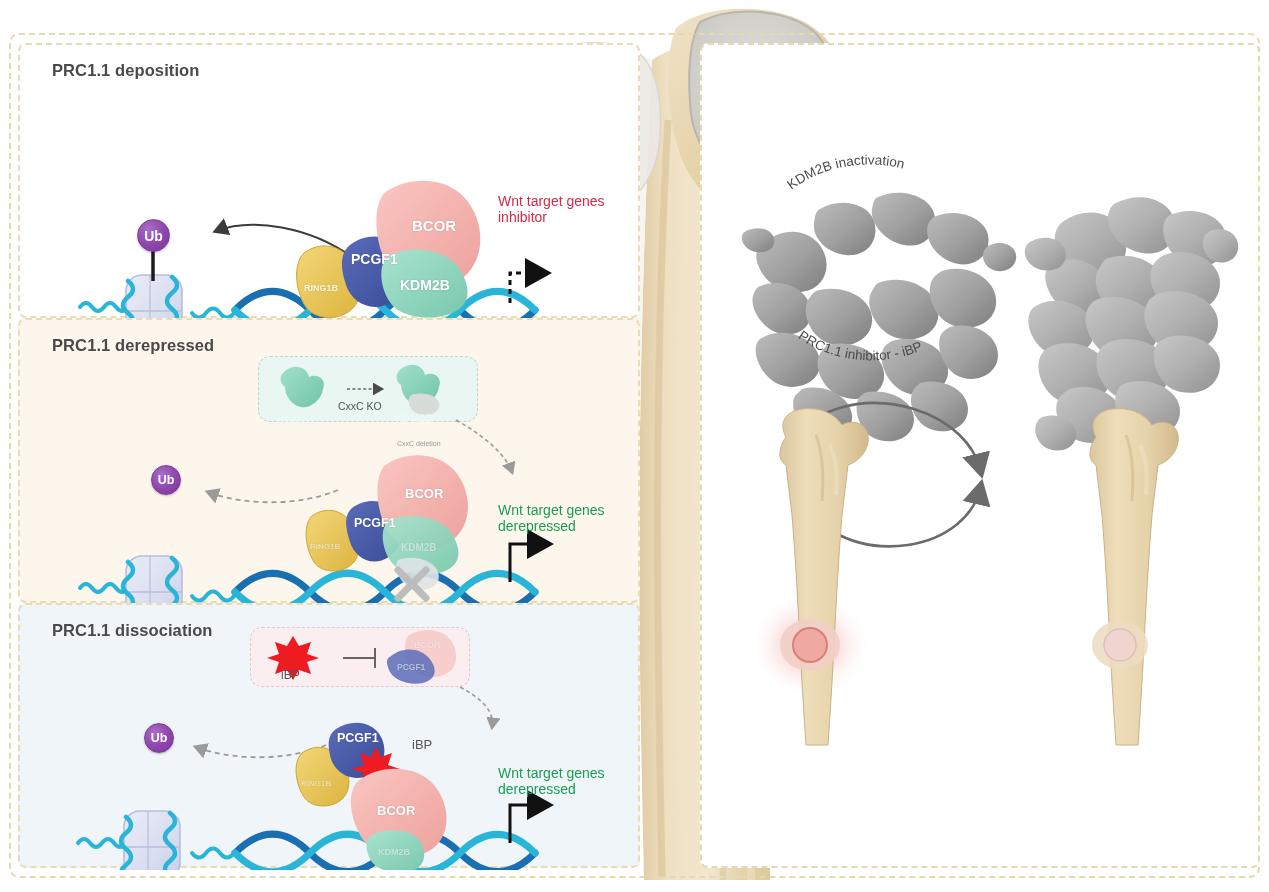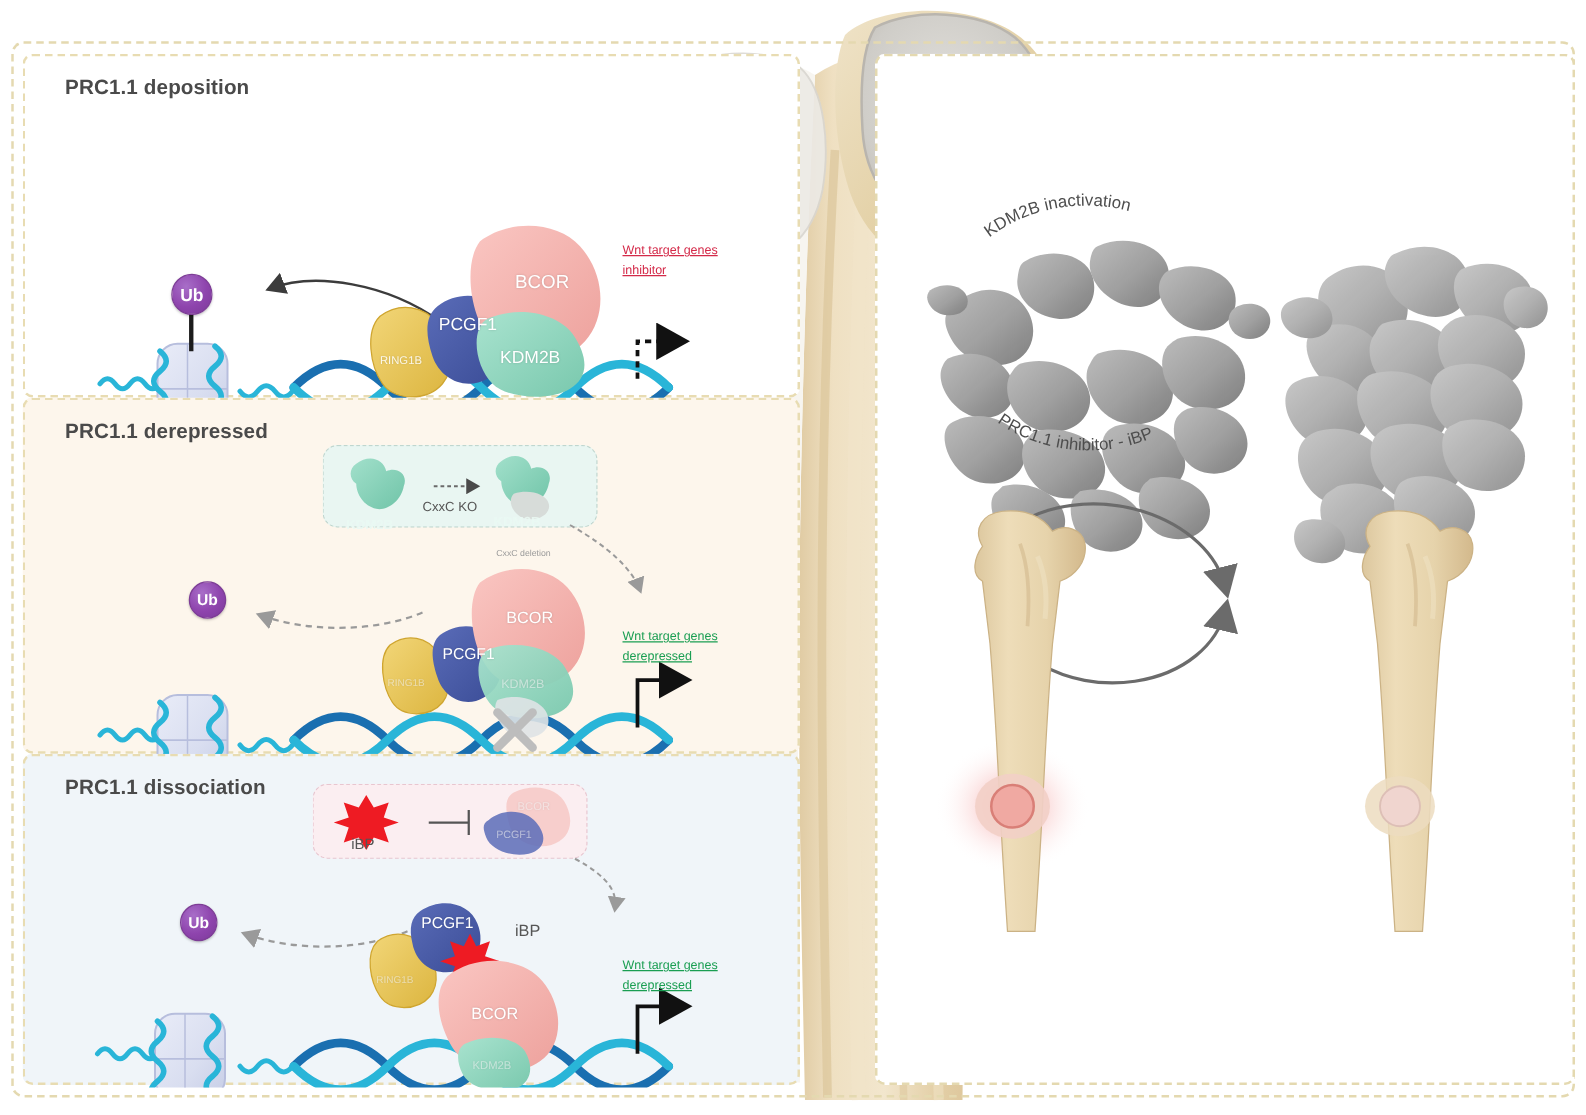--- a/index.html
+++ b/index.html
@@ -34,36 +34,36 @@
   
   .ub{
     position:absolute; border-radius:50%;
     background:radial-gradient(circle at 35% 30%, #a86ec8 0%, #8e44ad 55%, #7b3a99 100%);
     color:#fff; display:flex; align-items:center; justify-content:center;
     font-weight:bold; box-shadow:0 1px 2px rgba(0,0,0,.25);
     border:1px solid #7d3d96;
   }
 
   
-  .gene-text{ position:absolute; font-size:10px; line-height:16px; font-weight:500;text-decoration:underline; }
+  .gene-text{ position:absolute; font-size:14px; line-height:16px; font-weight:500; }
   .gene-text.repressed{ color:#d42a49; }
   .gene-text.derepressed{ color:#1a9e52; }
 
   
   .inset{
     position:absolute; border:1.5px dashed #bfd6cf; border-radius:12px;
   }
   .inset-cxxc{ left:238px; top:36px; width:220px; height:66px; background:#e9f6f2; }
   .inset-ibp { left:230px; top:22px; width:220px; height:60px;
                background:#fbeef1; border-color:#e8c6d0; }
   .inset-lbl{ position:absolute; font-size:10.5px; color:#555;margin-top:31px; }
   .inset-lbl.small{ font-size:7px; color:#9a9a9a; }
 
   
-  .plabel{ position:absolute; color:#fff; font-weight:normal; pointer-events:none;
+  .plabel{ position:absolute; color:#fff; font-weight:bold; pointer-events:none;
            text-shadow:0 0 2px rgba(0,0,0,.18); }
   .plabel.ghost{ color:#f1f1f1; opacity:.55; }
 
   
   .right-col{ position:absolute; left:700px; top:43px; width:560px; height:825px;
               border:2px dashed #e4d9b0; border-radius:8px; background:#fff; }
   .bone-title{
     position:absolute; left:148px; top:112px;
     font-size:22px; font-weight:bold; color:#7a4a17; letter-spacing:.2px;
     white-space:nowrap;

